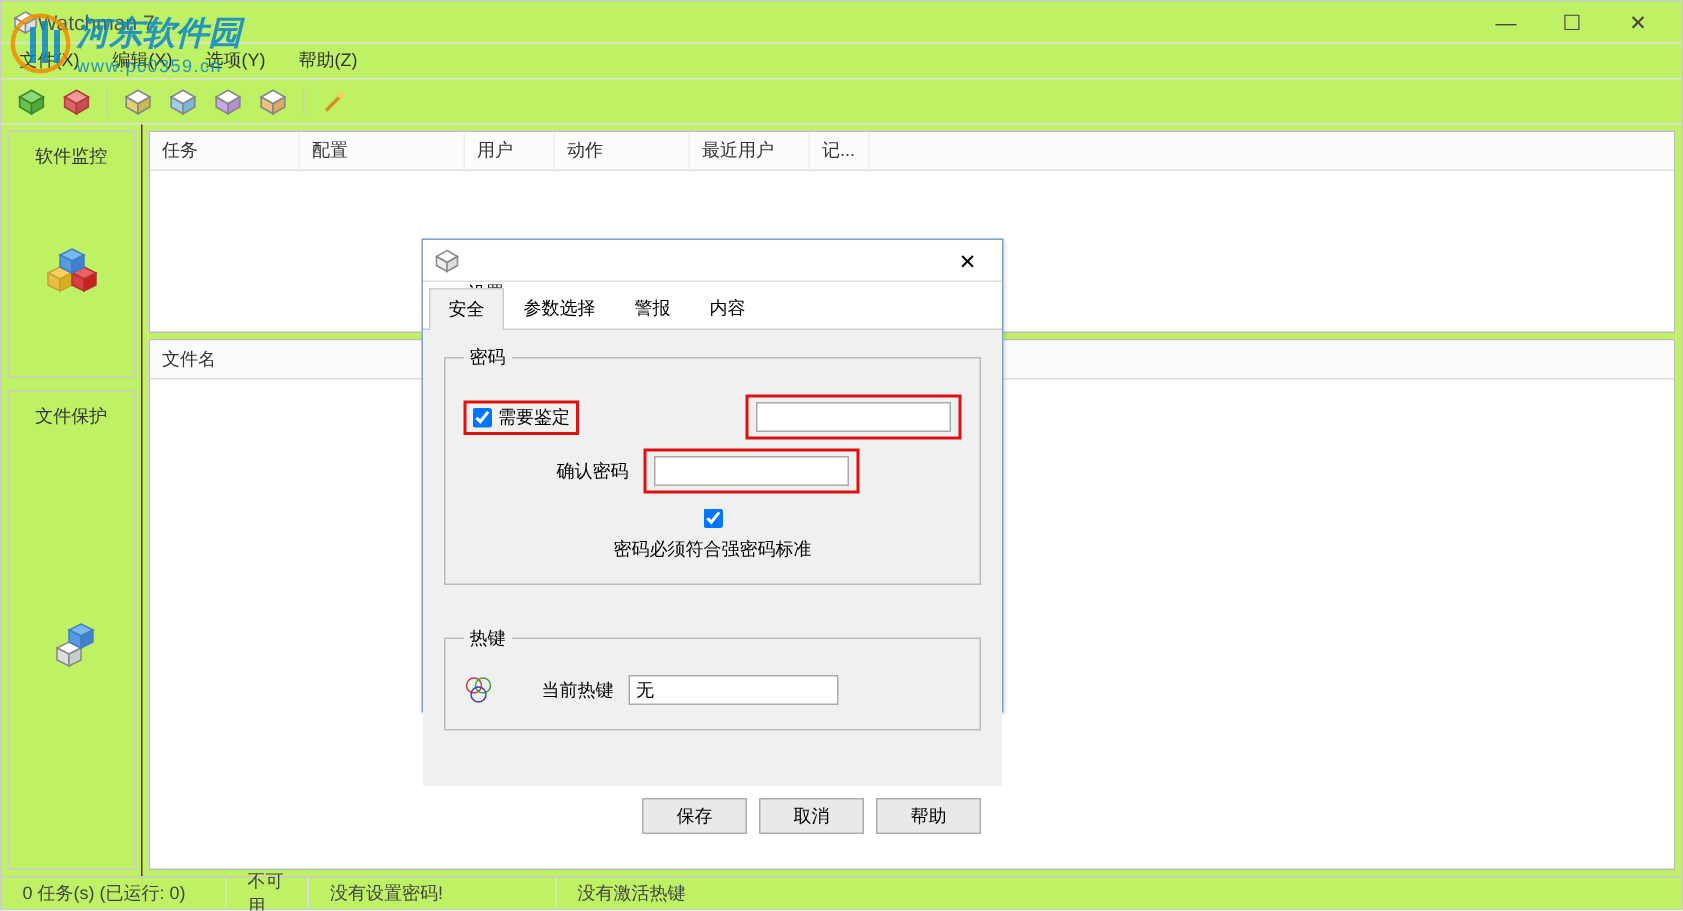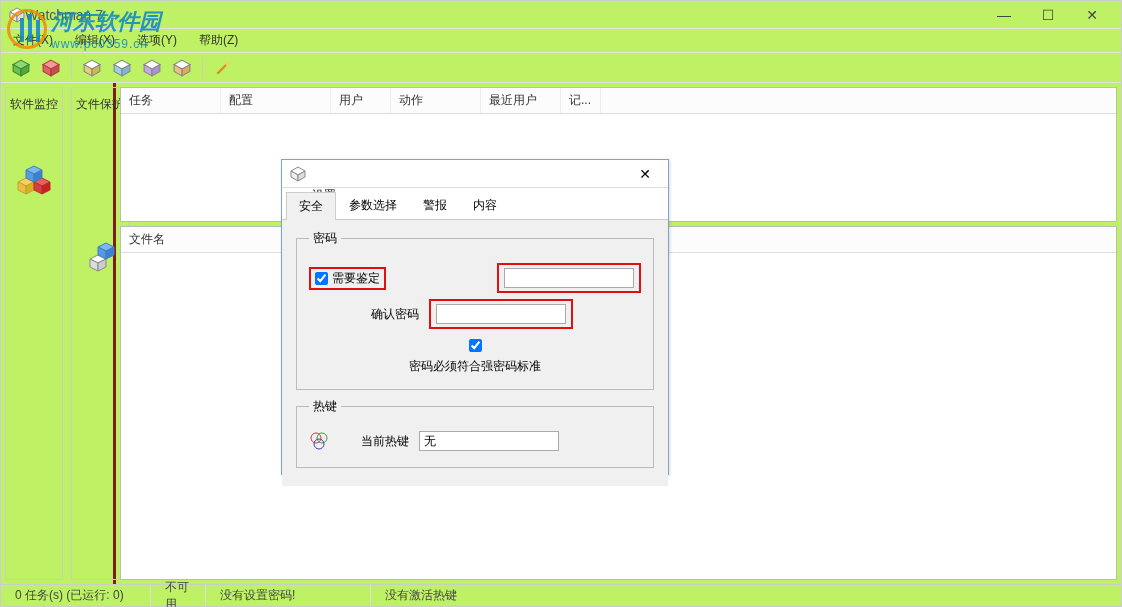--- a/index.html
+++ b/index.html
@@ -21,21 +21,21 @@
 
 .watermark { position: absolute; top: 6px; left: 6px; z-index: 50; opacity: 0.85; pointer-events: none; }
 .watermark .logo-text { display:flex; align-items:center; gap:4px; }
 .watermark .logo-circle { width: 40px; height: 40px; border-radius: 50%; border: 3px solid #f08c00; position: relative; }
 .watermark .logo-bar { position:absolute; background:#0b87c8; }
 .watermark .brand { font-size: 22px; font-weight: bold; color: #0b87c8; font-style: italic; }
 .watermark .url { font-size: 12px; color: #0b87c8; letter-spacing: 1px; }
 
 .main-area { display: flex; height: calc(100% - 28px - 24px - 30px - 22px); }
 
-.left-panel { width: 115px; border-right: 3px solid #7f1d1d; display: flex; flex-direction: row; }
+.left-panel { width: 94px; border-right: 1px solid #7f1d1d; display: flex; flex-direction: column; }
 .panel-section { border: 1px solid #ccc; margin: 4px; padding: 4px; }
 .panel-header { font-size: 12px; color: #333; text-align: center; padding: 4px 0; }
 .panel-icon-area { height: 130px; display: flex; align-items: center; justify-content: center; }
 .panel-icon-area.big { height: 280px; }
 
 .right-panel { flex: 1; display: flex; flex-direction: column; padding: 4px; gap: 4px; }
 .list-box { border: 1px solid #bbb; background: #fff; }
 .list-box.top { height: 135px; }
 .list-box.bottom { flex: 1; }
 .list-header { display: flex; border-bottom: 1px solid #ddd; background: #fcfcfc; }
@@ -46,21 +46,21 @@
 
 
 .dialog { position: absolute; left: 280px; top: 158px; width: 388px; height: 316px; background: #f0f0f0; border: 1px solid #7aa4c8; box-shadow: 1px 1px 3px rgba(0,0,0,0.15); z-index: 100; }
 .dlg-title { height: 28px; background: #fff; display: flex; align-items: center; padding: 0 8px; border-bottom: 1px solid #dcdcdc; }
 .dlg-title span { flex: 1; margin-left: 6px; margin-top: 43px; }
 .dlg-close { width: 30px; text-align: center; cursor: pointer; font-size: 14px; }
 .tabs { display: flex; background: #fff; border-bottom: 1px solid #ccc; padding-left: 4px; text-align: center; }
 .tab { padding: 5px 12px; font-size: 12px; border: 1px solid transparent; border-bottom: none; margin-top: 3px; cursor: pointer; }
 .tab.active { border-color: #ccc; background: #f0f0f0; position: relative; top: 1px; }
 .dlg-body { padding: 10px 14px; background: #f0f0f0; }
-fieldset { border: 1px solid #bbb; padding: 10px 12px; margin-bottom: 8px; }
+fieldset { border: 1px solid #bbb; padding: 10px 12px; margin-bottom: 27px; }
 legend { font-size: 12px; padding: 0 4px; }
 .form-row { display: flex; align-items: center; margin: 6px 0; gap: 10px; }
 .form-row label { min-width: 70px; text-align: right; font-size: 12px; }
 .form-row input[type="text"], .form-row input[type="password"] { height: 20px; border: 1px solid #aaa; padding: 1px 4px; font-size: 12px; }
 .chk-row { display: flex; align-items: center; gap: 6px; margin: 4px 0; font-size: 12px; flex-direction: column; }
 .highlight-red { border: 2px solid #e01010; padding: 1px 4px; display: inline-flex; align-items: center; }
 .dlg-footer { display: flex; justify-content: flex-end; gap: 8px; padding: 8px 14px; }
 .dlg-btn { width: 70px; height: 24px; background: #e9e9e9; border: 1px solid #adadad; font-size: 12px; cursor: pointer; }
 
 
@@ -277,15 +277,20 @@
           <svg width="20" height="20" viewBox="0 0 20 20">
               <circle cx="7" cy="7" r="5" fill="none" stroke="#c04040"></circle>
               <circle cx="13" cy="7" r="5" fill="none" stroke="#40a040"></circle>
               <circle cx="10" cy="13" r="5" fill="none" stroke="#4040c0"></circle>
             </svg>
           <label>当前热键</label>
           <input type="text" style="width: 140px;" value="无">
         </div>
       </fieldset>
     </div>
+    <div class="dlg-footer">
+      <button class="dlg-btn">保存</button>
+      <button class="dlg-btn">取消</button>
+      <button class="dlg-btn">帮助</button>
+    </div>
   </div>
 
 </div>
 
 </body></html>

